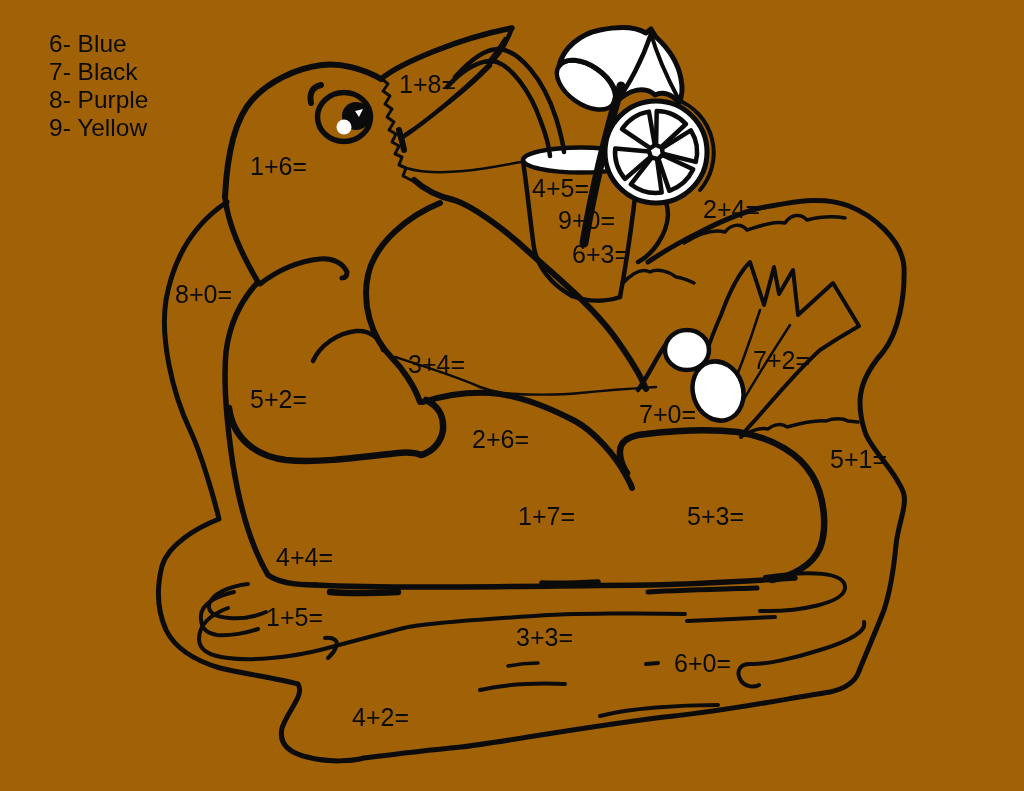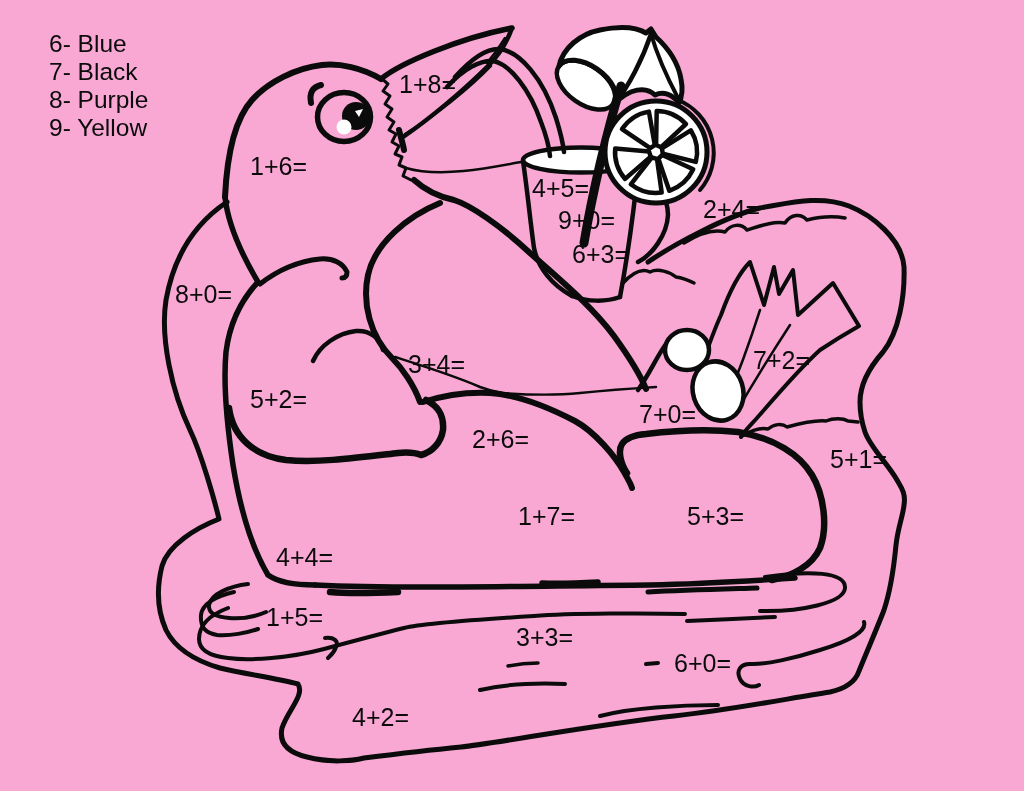--- a/index.html
+++ b/index.html
@@ -1,16 +1,16 @@
 <!DOCTYPE html>
 <html><head>
 <meta charset="utf-8">
 <style>
   html,body{margin:0;padding:0;background:#fff;}
-  #page{position:relative;width:1024px;height:791px;background:#f9a8d4;overflow:hidden;}
+  #page{position:relative;width:1024px;height:791px;background:#a16207;overflow:hidden;}
   svg{position:absolute;left:0;top:0;}
   text{font-family:"Liberation Sans",sans-serif;fill:#0b0b0b;}
   .m{font-size:25px;}
   .lg{font-size:24.5px;}
 </style>
 </head>
 <body>
 <div id="page">
 <svg width="1024" height="791" viewBox="0 0 1024 791" fill="none" stroke="#0b0b0b" stroke-linecap="round" stroke-linejoin="round">
 

